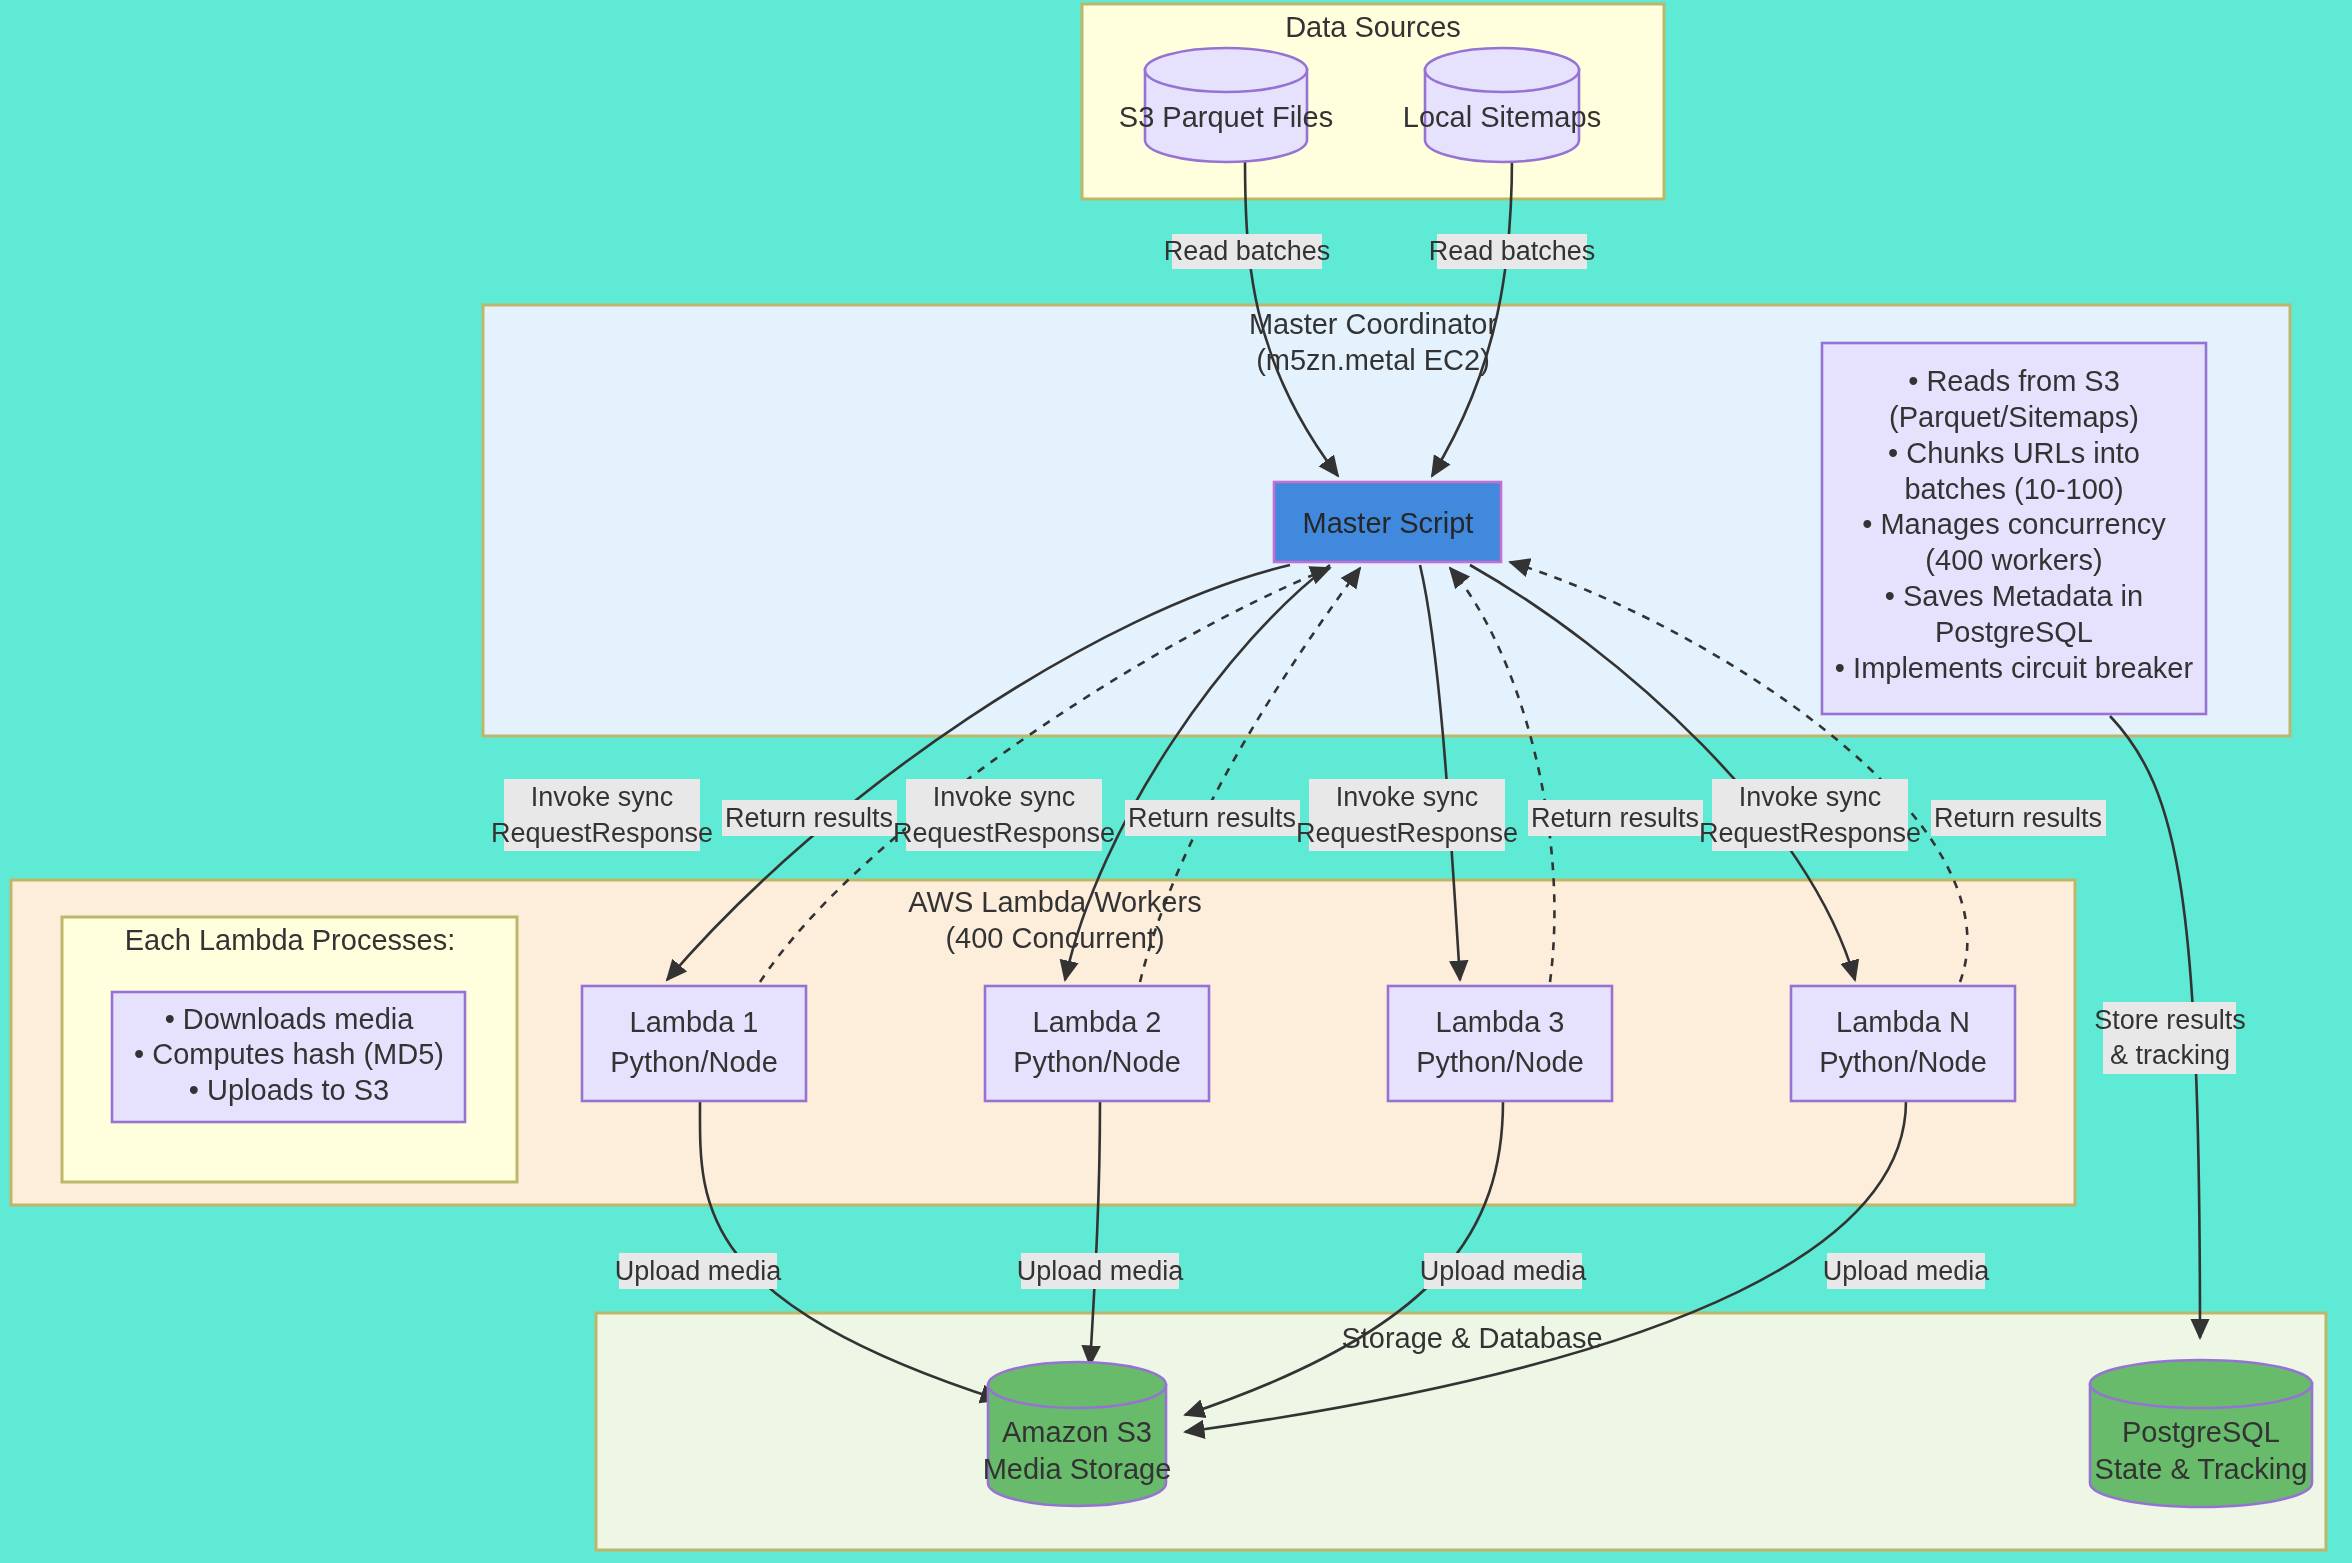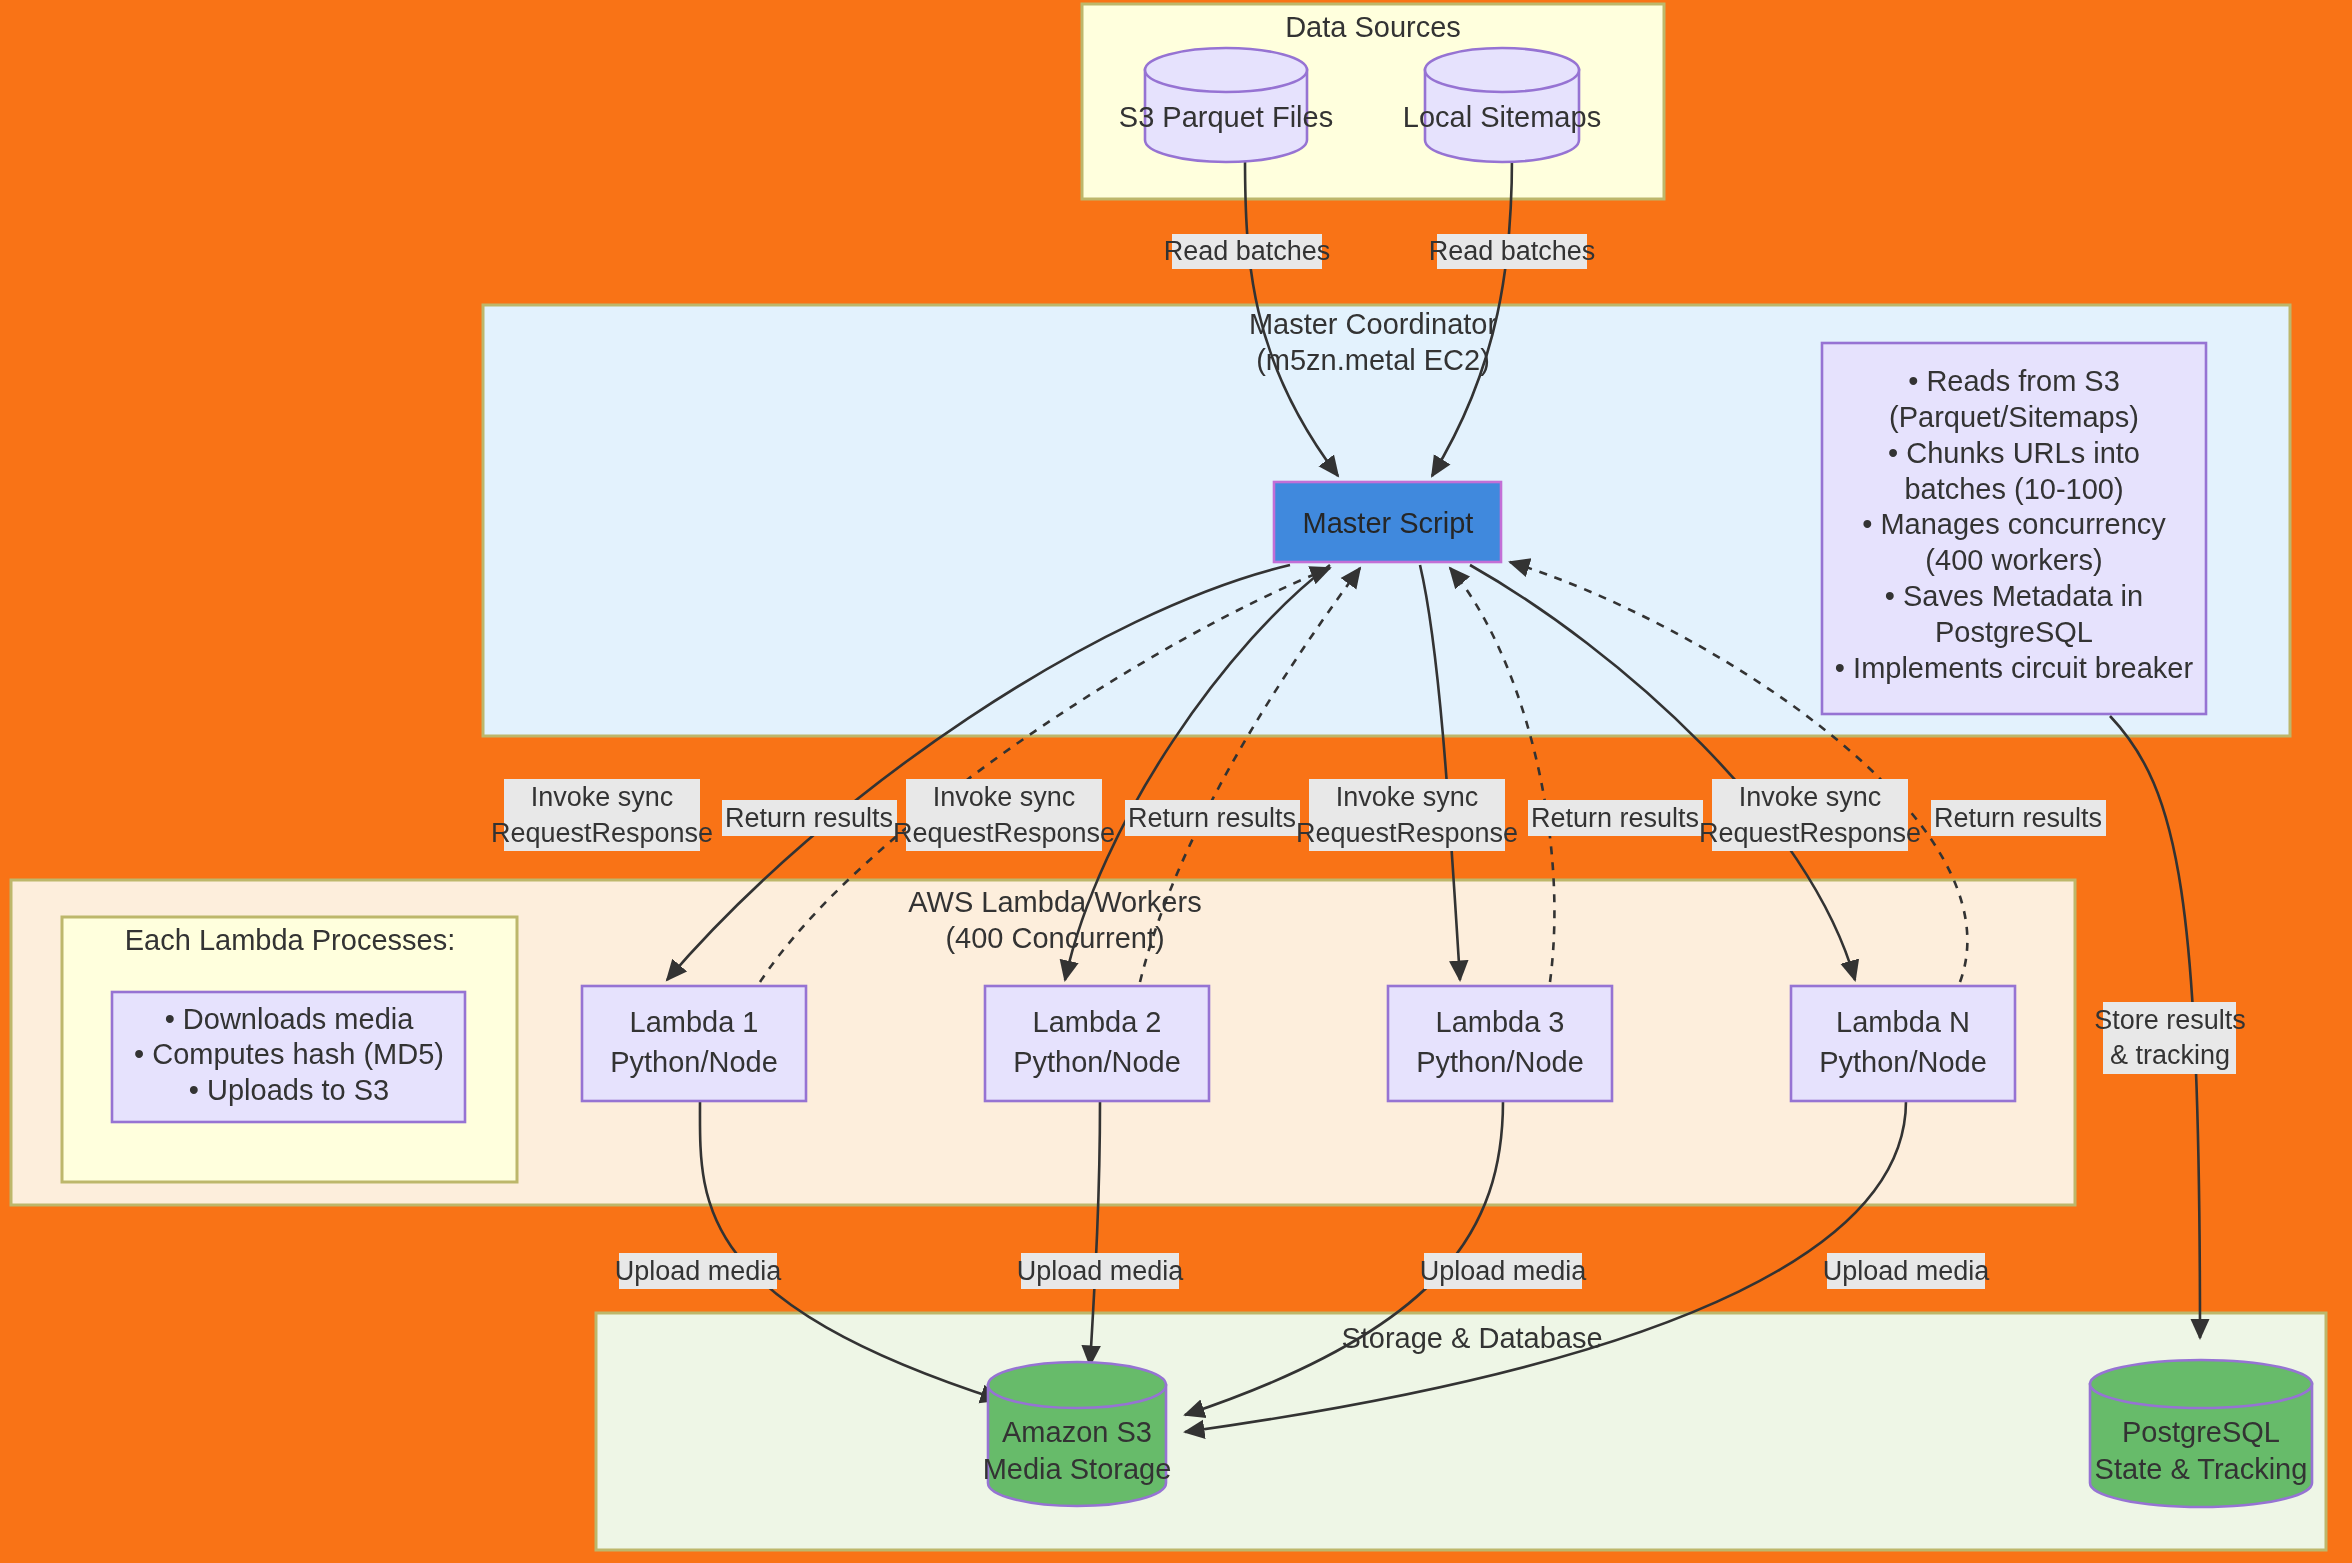--- a/index.html
+++ b/index.html
@@ -4,21 +4,21 @@
 <style>
   html, body {
     margin: 0;
     padding: 0;
     background: #ffffff;
   }
   #stage {
     position: relative;
     width: 2352px;
     height: 1563px;
-    background: #f97316;
+    background: #5eead4;
     font-family: "Liberation Sans", sans-serif;
     overflow: hidden;
   }
   svg#diagram {
     position: absolute;
     left: 0;
     top: 0;
     width: 2352px;
     height: 1563px;
   }

